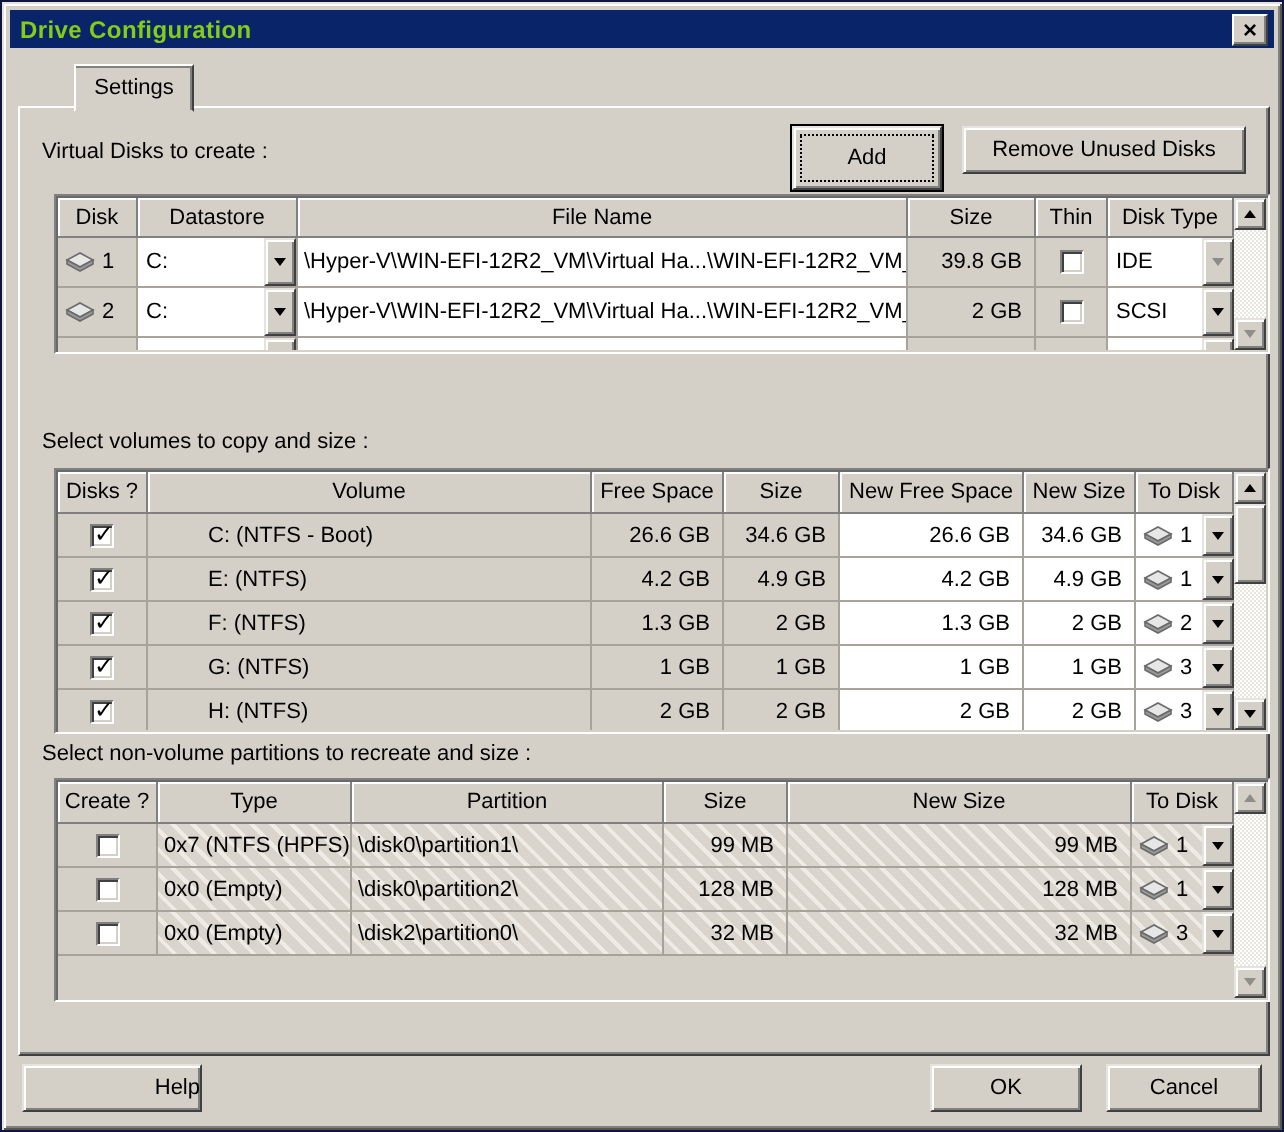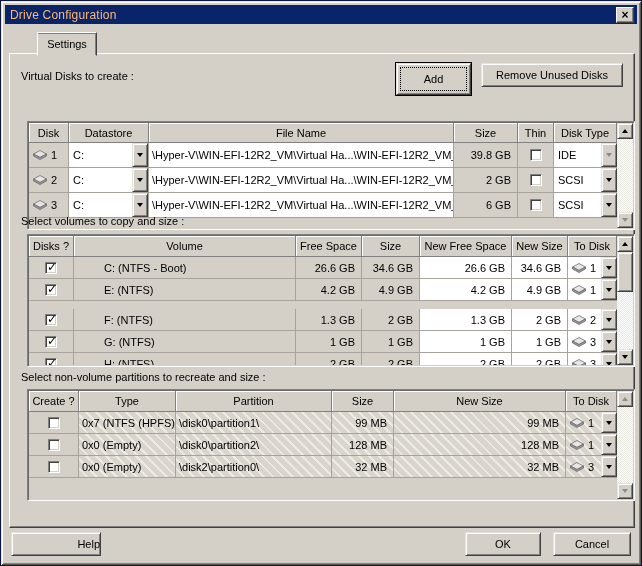--- a/index.html
+++ b/index.html
@@ -8,21 +8,21 @@
   }
   html,body{margin:0;padding:0;width:642px;height:566px;overflow:hidden;
     font-family:"Liberation Sans","DejaVu Sans",sans-serif;font-size:11px;color:#000;}
   .dialog{position:absolute;left:0;top:0;width:642px;height:566px;background:var(--grey);
     box-sizing:border-box;
     border:1px solid #0d1541;
     box-shadow:inset 1px 1px 0 #e6e3de, inset -1px -1px 0 #5a5751, inset 2px 2px 0 #fff, inset -2px -2px 0 #808080;}
   
   .titlebar{position:absolute;left:4px;top:4px;right:4px;height:19px;background:var(--titlebar);
     display:flex;align-items:center;padding-left:5px;box-sizing:border-box;}
-  .titlebar .title{color:#fdba74;font-weight:normal;font-size:12px;letter-spacing:.2px;}
+  .titlebar .title{color:#84cc16;font-weight:bold;font-size:12px;letter-spacing:.2px;}
   .close-btn{position:absolute;right:3px;top:2px;width:16px;height:14px;background:var(--grey);
     border:1px solid;border-color:#fff var(--dk) var(--dk) #fff;
     box-shadow:inset -1px -1px 0 var(--md);display:flex;align-items:center;justify-content:center;}
   .close-btn span{font-weight:bold;font-size:12px;line-height:10px;margin-top:-1px;}
   
   .tab{position:absolute;left:14px;top:31px;width:58px;height:22px;background:var(--grey);
     border:1px solid;border-color:#fff var(--dk) transparent #fff;
     box-shadow:inset -1px 1px 0 var(--md);z-index:3;
     display:flex;align-items:center;justify-content:center;margin-left:22px;}
   .pane{position:absolute;left:8px;top:52px;width:626px;height:475px;background:var(--grey);
@@ -105,21 +105,21 @@
   <div class="pane"></div>
 
   <div class="label" style="left:20px;top:69px;">Virtual Disks to create :</div>
   <div class="btn default" style="left:395px;top:62px;width:75px;height:32px;">
     <span>Add</span>
   </div>
   <div class="btn" style="left:480px;top:62px;width:142px;height:24px;">
     <span>Remove Unused Disks</span>
   </div>
 
-  <div class="tbl" style="left:26px;top:96px;width:608px;height:109px;margin-top:24px;">
+  <div class="tbl" style="left:26px;top:96px;width:608px;height:80px;">
     <div class="rows" id="t1rows">
       <div class="grid-row" style="grid-template-columns:40px 80px 1fr 64px 36px 63px;height:20px;">
         <div class="cell hdr">Disk</div>
         <div class="cell hdr">Datastore</div>
         <div class="cell hdr">File Name</div>
         <div class="cell hdr">Size</div>
         <div class="cell hdr">Thin</div>
         <div class="cell hdr">Disk Type</div>
       </div>
 
@@ -263,21 +263,21 @@
               <path d="M1.5 5 L8 1.5 L14.5 5 L8 8.5 Z" fill="#e6e6e6" stroke="#6b6b6b" stroke-width="0.8"></path>
               <path d="M1.5 5 L1.5 7 L8 10.5 L14.5 7 L14.5 5 L8 8.5 Z" fill="#9a9a9a" stroke="#6b6b6b" stroke-width="0.8"></path>
             </svg>
             <span style="flex:1;">1</span>
             <span class="dd-btn">
               <span class="tri-down"></span>
             </span>
           </div>
         </div>
 
-        <div class="grid-row" style="grid-template-columns:45px 222px 66px 58px 92px 56px 1fr;height:22px;margin-top:8px;">
+        <div class="grid-row" style="grid-template-columns:45px 222px 66px 58px 92px 56px 1fr;height:22px;">
           <div class="cell grey center">
             <span class="checkbox checked"></span>
           </div>
           <div class="cell grey" style="padding-left:30px;">F: (NTFS)</div>
           <div class="cell grey right">1.3 GB</div>
           <div class="cell grey right">2 GB</div>
           <div class="cell white right">1.3 GB</div>
           <div class="cell white right">2 GB</div>
           <div class="cell white combo" style="border-right:none;padding-left:3px;">
             <svg class="disk-ico" width="16" height="12" viewBox="0 0 16 12">

